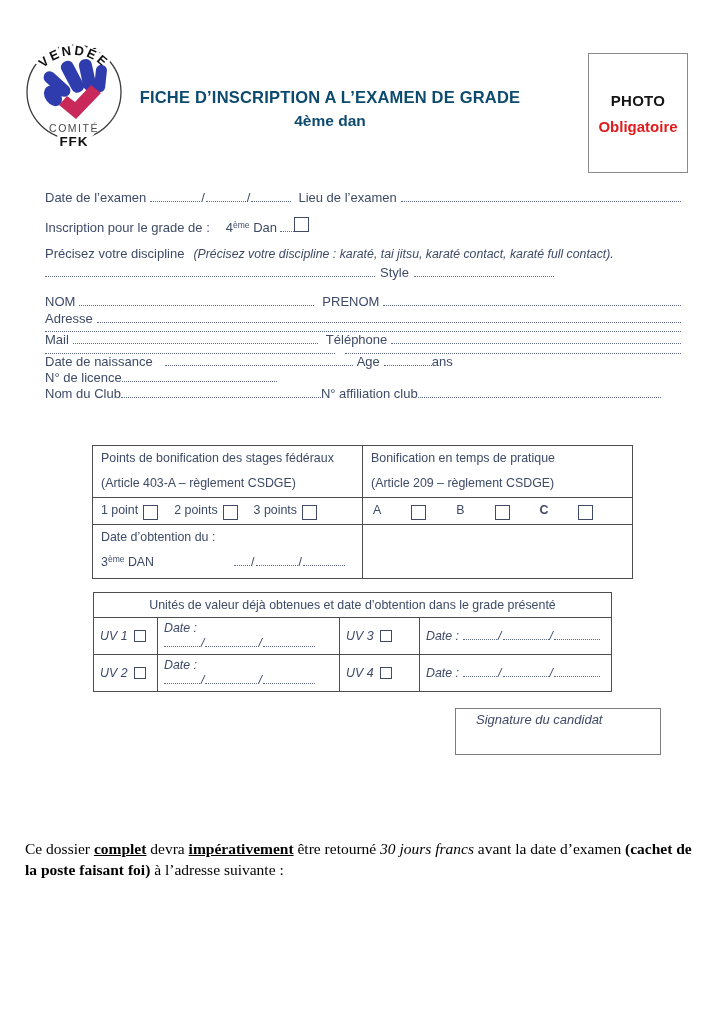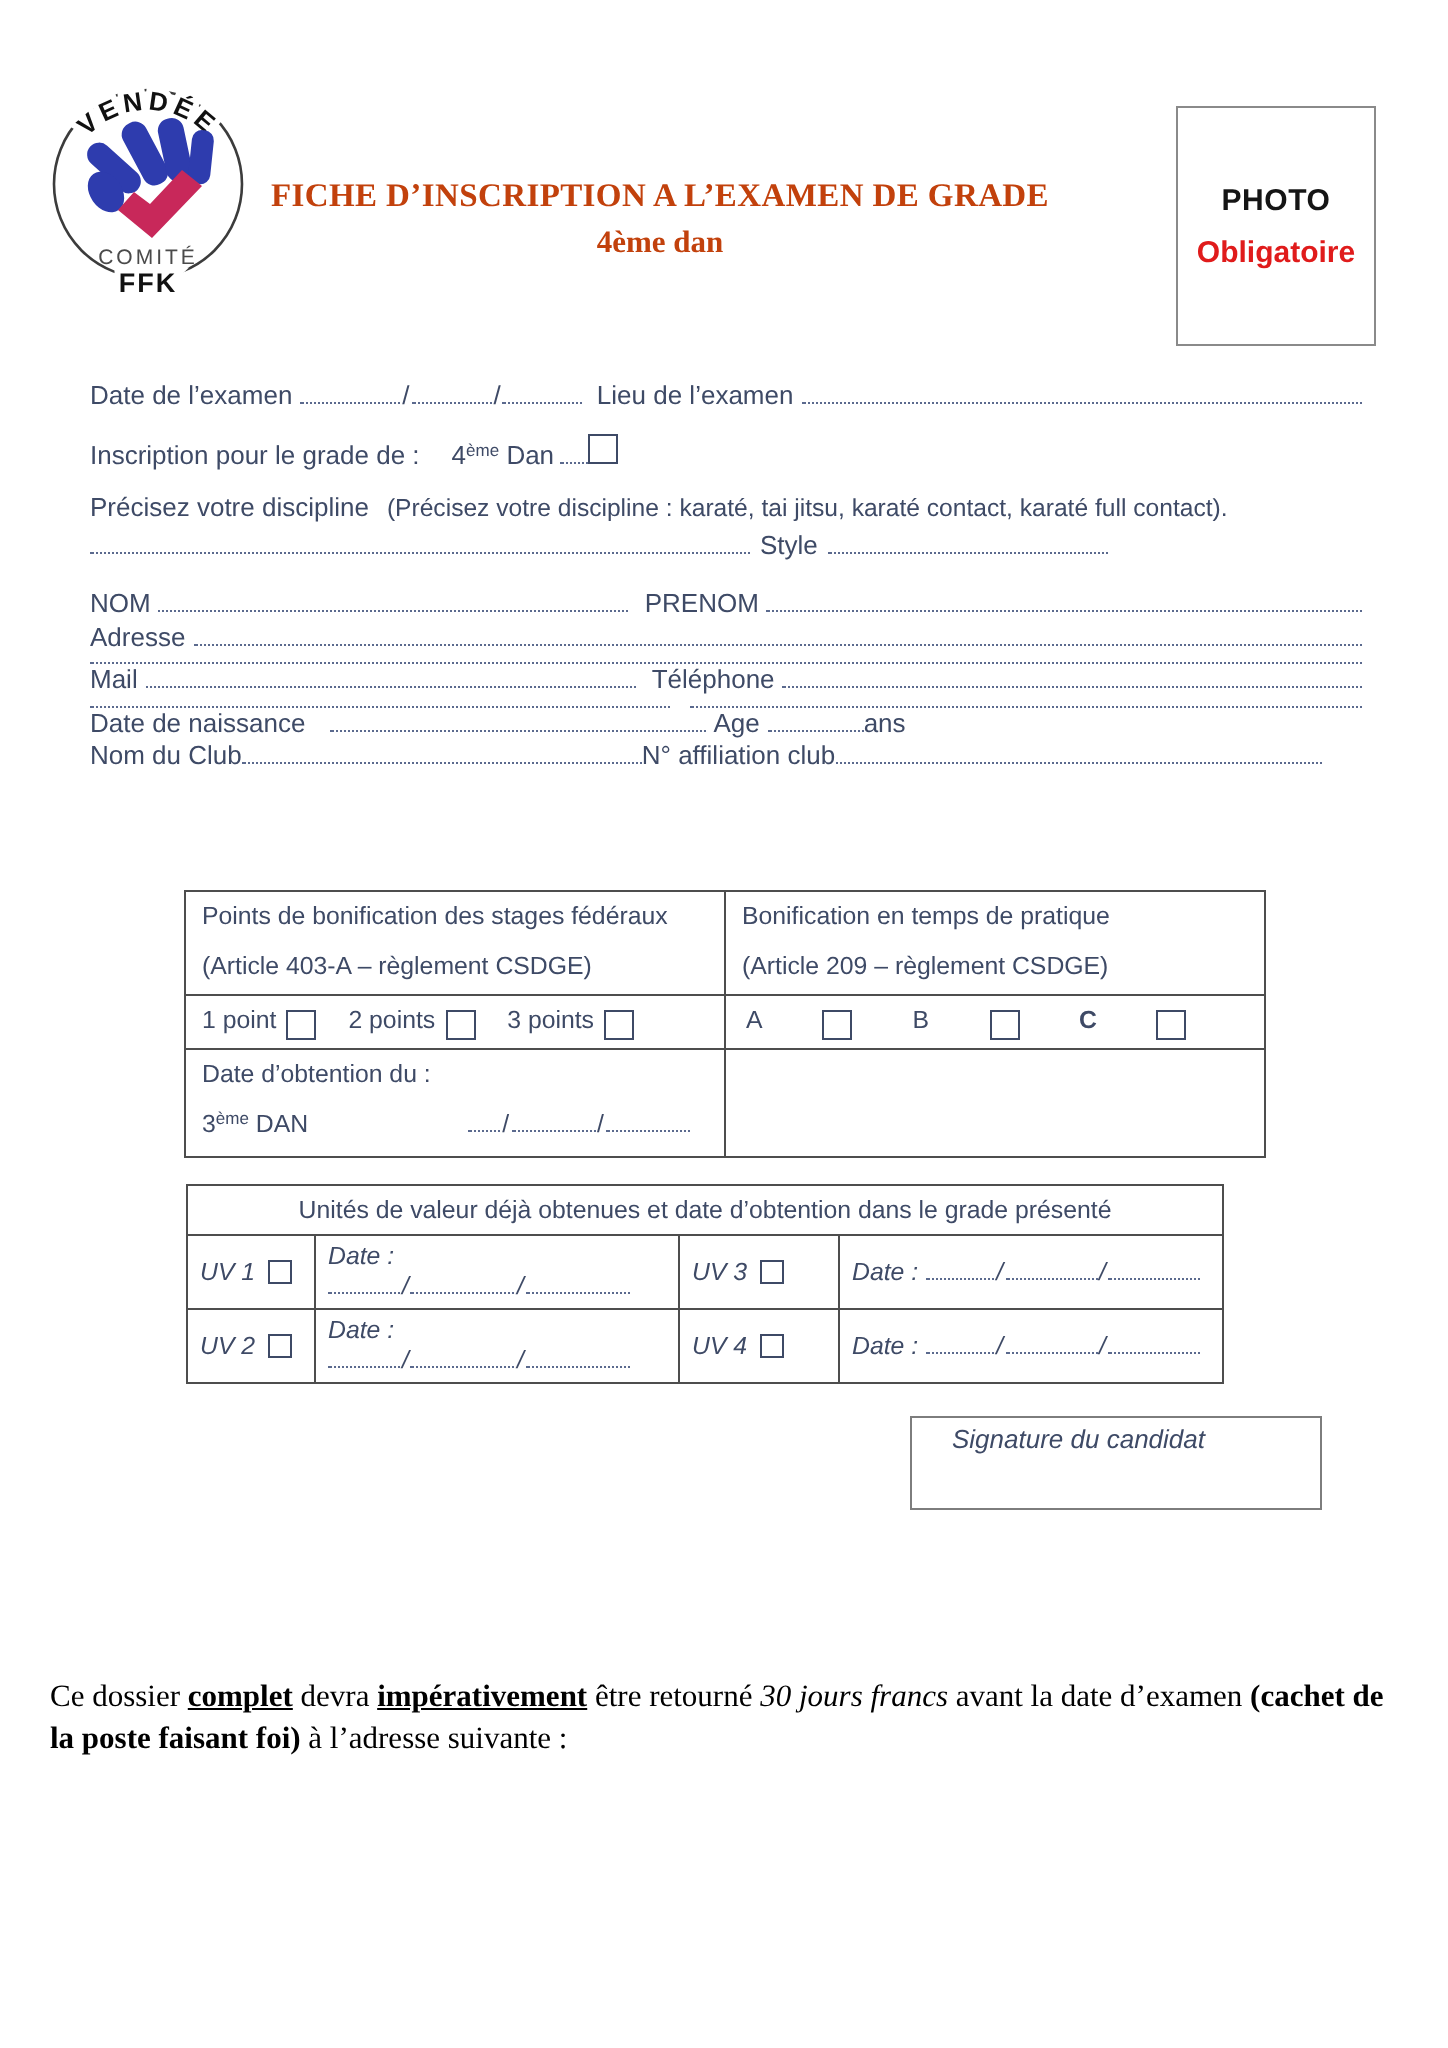--- a/index.html
+++ b/index.html
@@ -2,34 +2,34 @@
 <html><head>
 <meta charset="utf-8">
 <style>
   * { margin:0; padding:0; box-sizing:border-box; }
   html,body { background:#ffffff; }
   .page { position:relative; width:724px; height:1024px; background:#fff;
           font-family:"Liberation Sans", sans-serif; overflow:hidden; color:#3e4a66; }
 
   
   .logo { position:absolute; left:22px; top:33px; }
-  .title-block { position:absolute; left:120px; top:88px; width:420px; text-align:center; color:#c2410c;font-family:Liberation Serif, serif; }
+  .title-block { position:absolute; left:120px; top:88px; width:420px; text-align:center; color:#0c4a6e; }
   .title { font-size:16.5px; font-weight:bold; letter-spacing:.2px; }
   .subtitle { font-size:15.5px; font-weight:bold; margin-top:5px; }
   .photo-box { position:absolute; left:588px; top:53px; width:100px; height:120px;
                border:1.5px solid #8a8a8a; display:flex; flex-direction:column;
                align-items:center; justify-content:center; gap:9px; background:#fff; }
   .photo-l1 { font-weight:bold; font-size:15px; color:#151515; letter-spacing:.3px; }
   .photo-l2 { font-weight:bold; font-size:15px; color:#e01b1b; }
 
   
   .form-block { position:absolute; left:45px; top:190px; width:636px; font-size:13px; }
   .fl { display:flex; align-items:baseline; line-height:16px; }
   .lbl { white-space:nowrap; margin-right:4px; }
-  .hint { white-space:nowrap; font-size:12.3px; }
+  .hint { white-space:nowrap; font-size:12.3px;font-style:italic; }
   .ld { display:inline-block; height:4px; border-bottom:1.5px dotted #5b6a8e; }
   .grow { flex:1; }
   .sl { margin:0 1px; }
   .nowrap { white-space:nowrap; }
   sup { font-size:8.5px; vertical-align:4px; line-height:0; }
   .cb { display:inline-block; width:15px; height:15px; border:1.6px solid #3e4a66;
         background:#fff; vertical-align:-3px; }
   .cb.sm { width:12px; height:12px; vertical-align:-2px; }
   .mb11{margin-bottom:11px}.mb10{margin-bottom:10px}.mb3{margin-bottom:3px}
   .mb13{margin-bottom:13px}.mb1{margin-bottom:1px}.mb2{margin-bottom:2px}
@@ -171,20 +171,24 @@
     </div>
 
     <div class="fl">
       <span class="lbl" style="margin-right:12px">Date de naissance</span>
       <span class="ld" style="width:188px"></span>
       <span class="lbl" style="margin-left:4px">Age</span>
       <span class="ld" style="width:48px"></span>
       <span class="lbl">ans</span>
     </div>
 
+    <div class="fl">
+      <span class="lbl" style="margin-right:0">N° de licence</span>
+      <span class="ld" style="width:155px"></span>
+    </div>
 
     <div class="fl">
       <span class="lbl" style="margin-right:0">Nom du Club</span>
       <span class="ld" style="width:200px"></span>
       <span class="lbl" style="margin-right:0">N° affiliation club</span>
       <span class="ld grow" style="margin-right:20px"></span>
     </div>
   </div>
 
   <table class="t1">

